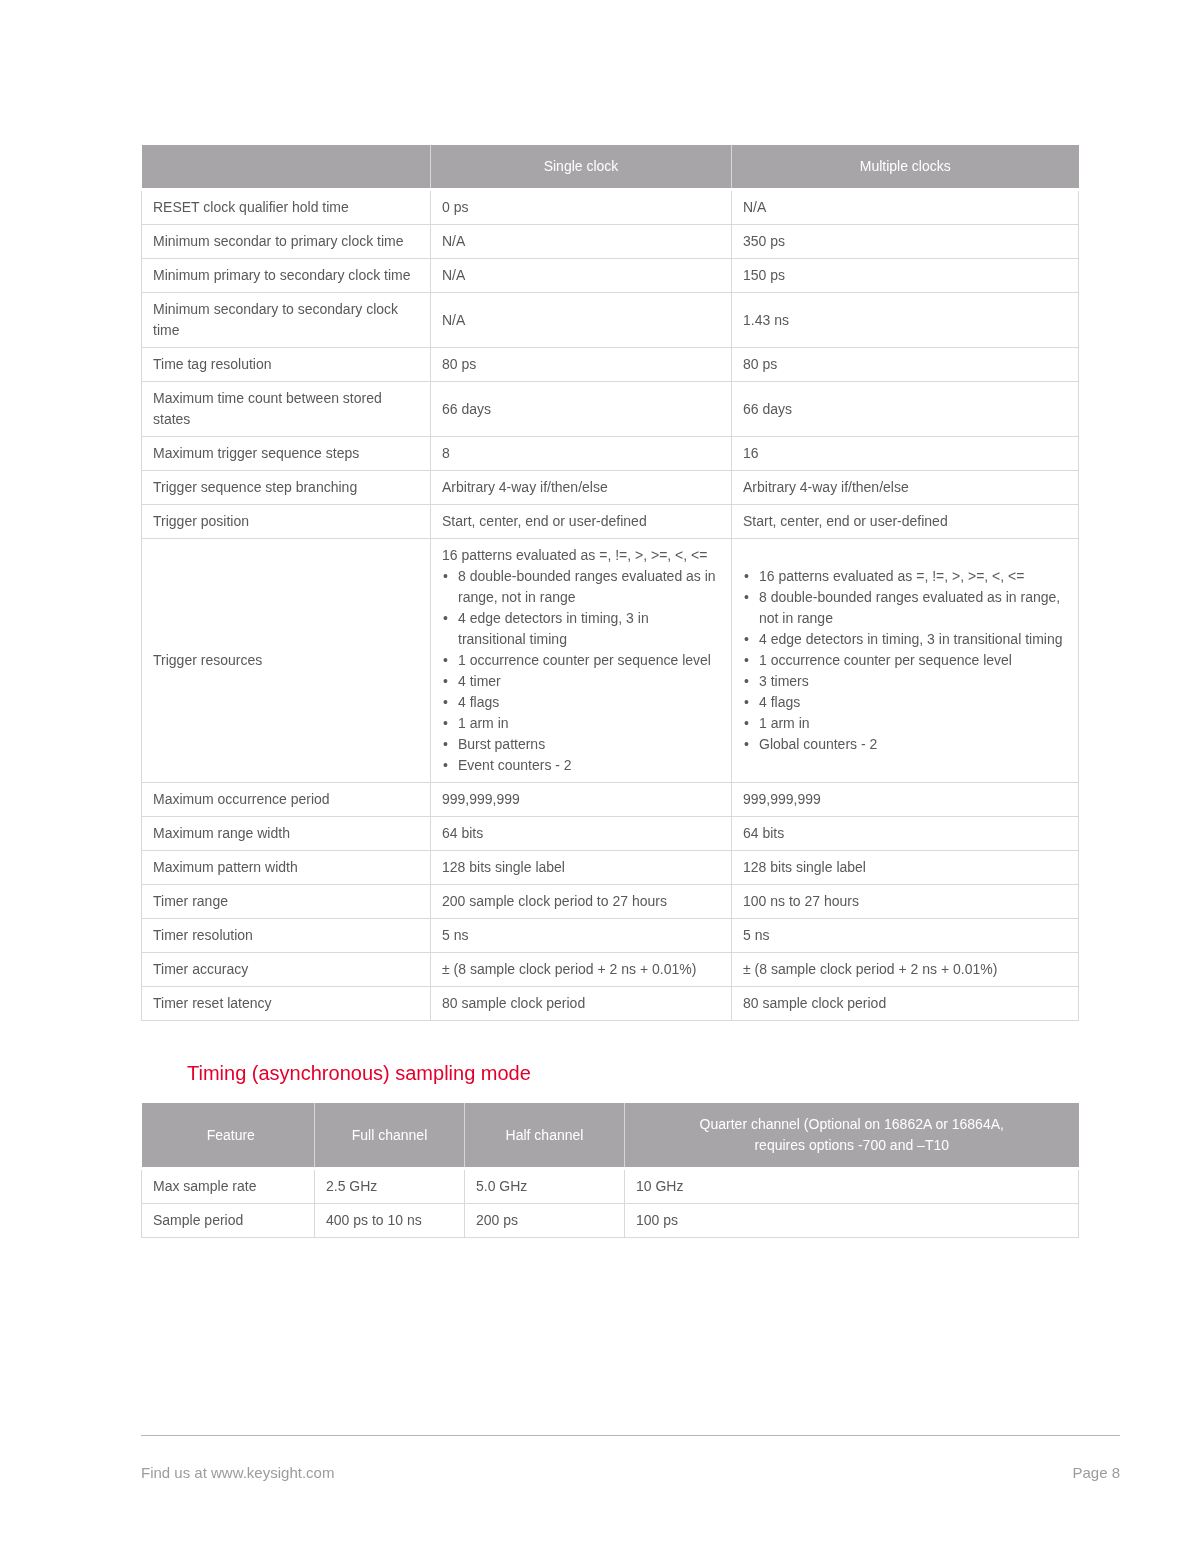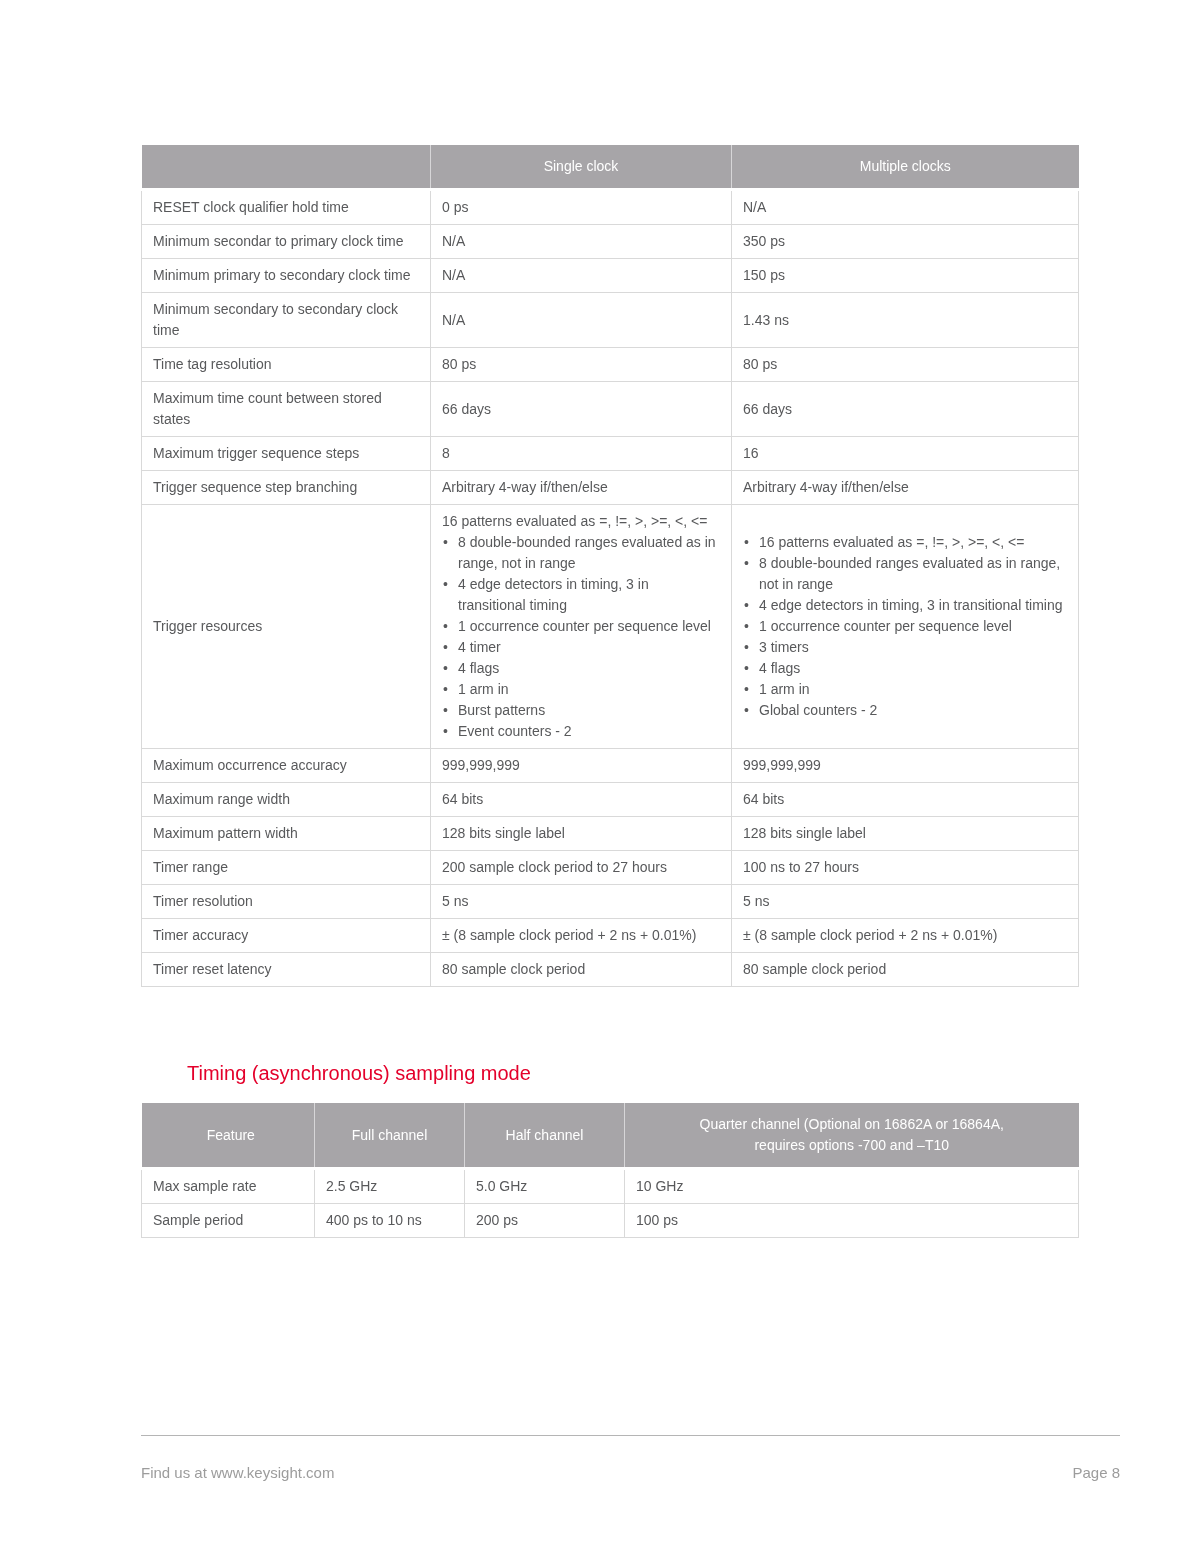--- a/index.html
+++ b/index.html
@@ -147,20 +147,25 @@
         </tr>
         <tr>
           <td>Maximum trigger sequence steps</td>
           <td>8</td>
           <td>16</td>
         </tr>
         <tr>
           <td>Trigger sequence step branching</td>
           <td>Arbitrary 4-way if/then/else</td>
           <td>Arbitrary 4-way if/then/else</td>
+        </tr>
+        <tr>
+          <td>Trigger position</td>
+          <td>Start, center, end or user-defined</td>
+          <td>Start, center, end or user-defined</td>
         </tr>
         <tr>
           <td>Trigger resources</td>
           <td class="res-cell">
             <ul class="res-list">
               <li class="no-bullet">16 patterns evaluated as =, !=, &gt;, &gt;=, &lt;, &lt;=</li>
               <li>8 double-bounded ranges evaluated as in range, not in range</li>
               <li>4 edge detectors in timing, 3 in transitional timing</li>
               <li>1 occurrence counter per sequence level</li>
               <li>4 timer</li>
@@ -177,21 +182,21 @@
               <li>4 edge detectors in timing, 3 in transitional timing</li>
               <li>1 occurrence counter per sequence level</li>
               <li>3 timers</li>
               <li>4 flags</li>
               <li>1 arm in</li>
               <li>Global counters - 2</li>
             </ul>
           </td>
         </tr>
         <tr>
-          <td>Maximum occurrence accuracy</td>
+          <td>Maximum occurrence period</td>
           <td>999,999,999</td>
           <td>999,999,999</td>
         </tr>
         <tr>
           <td>Maximum range width</td>
           <td>64 bits</td>
           <td>64 bits</td>
         </tr>
         <tr>
           <td>Maximum pattern width</td>

